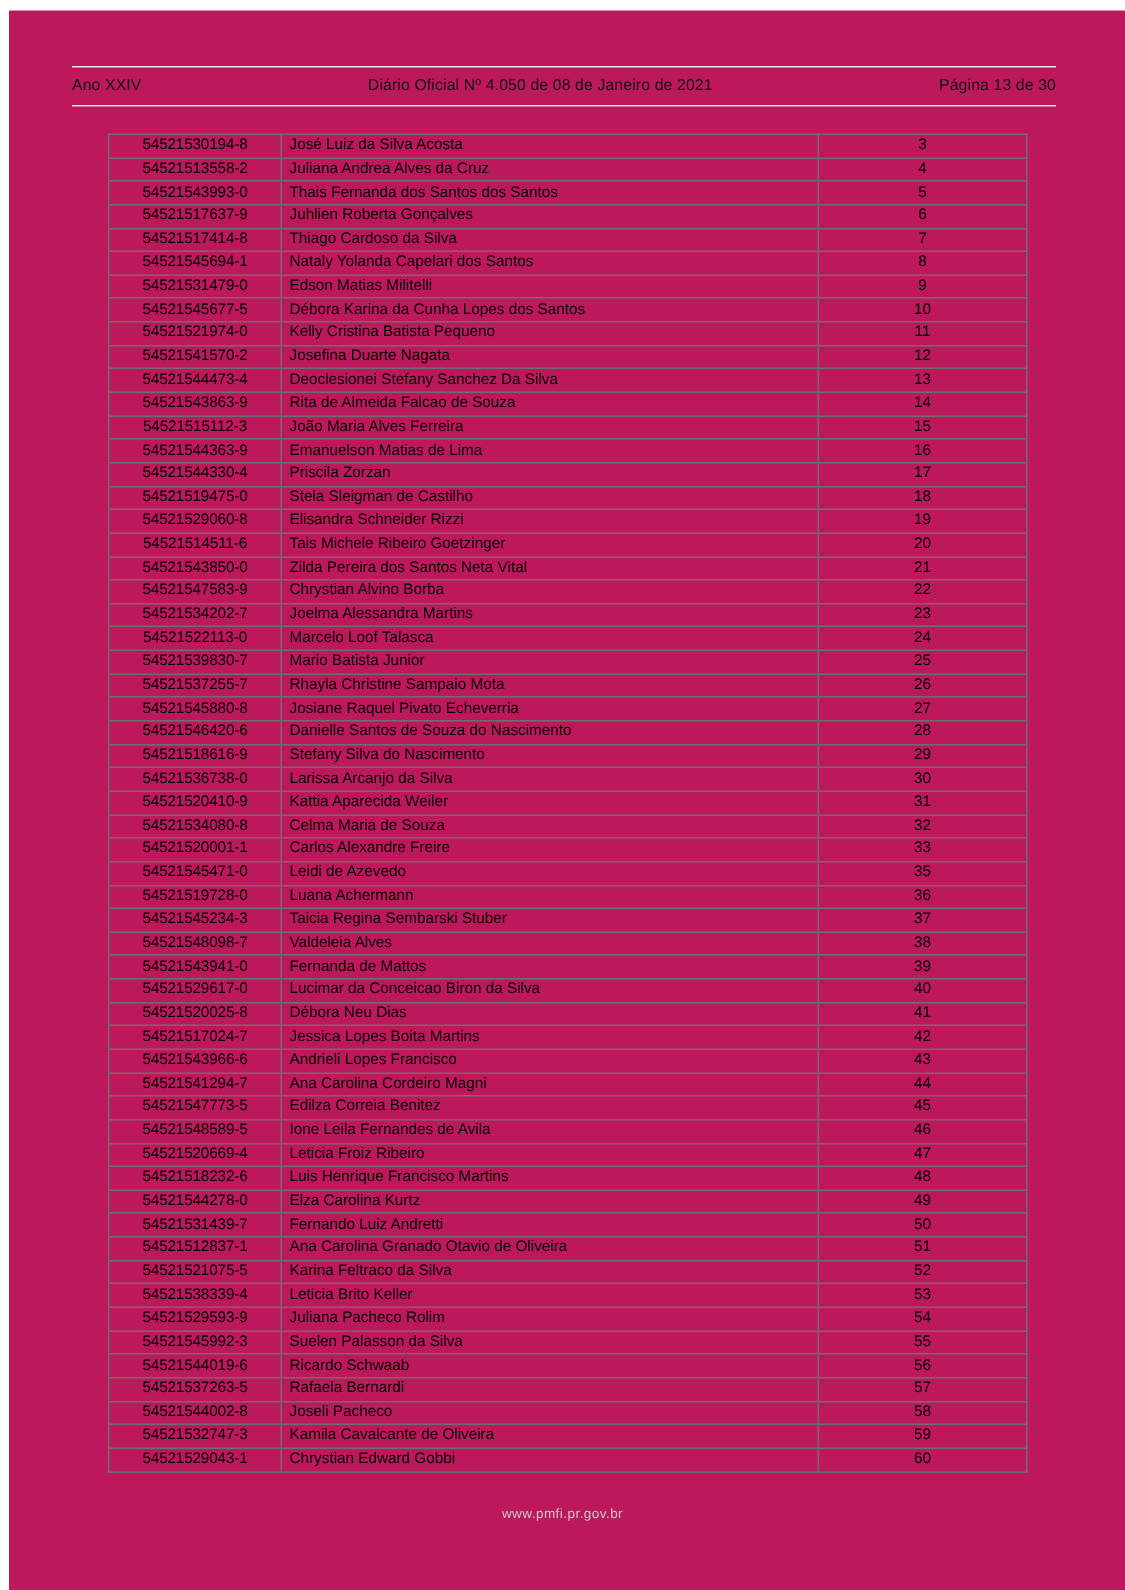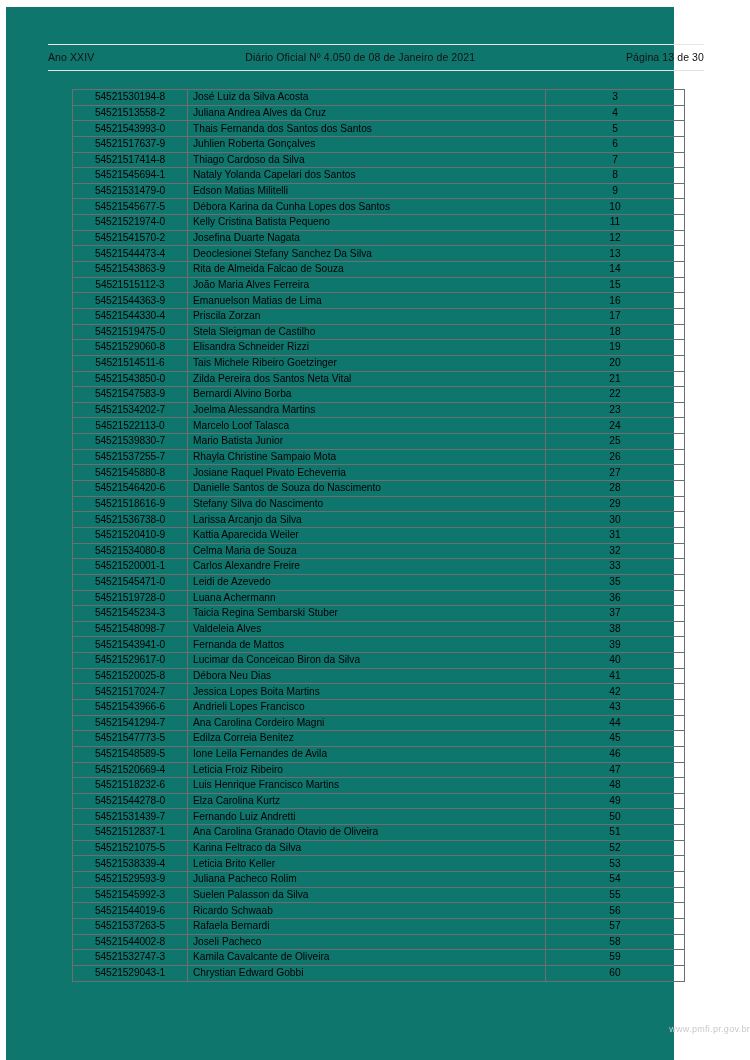--- a/index.html
+++ b/index.html
@@ -12,23 +12,23 @@
     height: 1060px;
     position: relative;
     font-family: "Liberation Sans", sans-serif;
     color: #000000;
     overflow: hidden;
   }
 
   .page {
     position: absolute;
     left: 0; top: 0;
-    width: 674px;
+    width: 750px;
     height: 1060px;
-    background: #0f766e;
+    background: #be185d;
     box-sizing: border-box;
   }
 
   
   .scan-edge-top {
     position: absolute;
     left: 0; top: 0;
     width: 750px; height: 7px;
     background: #ffffff;
     border-bottom: 0;
@@ -106,25 +106,24 @@
     text-align: center;
     padding: 0;
   }
 
   
   .doc-footer {
     position: absolute;
     left: 0;
     top: 1004px;
     width: 750px;
-    text-align: right;
+    text-align: center;
     font-size: 9px;
     color: #c9c9c9;
     letter-spacing: 0.3px;
-    margin-top: 20px;
   }
 </style>
 </head>
 <body>
 
 <div class="page">
 
   <div class="scan-edge-top"></div>
   <div class="scan-edge-left"></div>
 
@@ -232,21 +231,21 @@
           <td class="cell-name">Tais Michele Ribeiro Goetzinger</td>
           <td class="cell-num">20</td>
         </tr>
         <tr>
           <td class="cell-reg">54521543850-0</td>
           <td class="cell-name">Zilda Pereira dos Santos Neta Vital</td>
           <td class="cell-num">21</td>
         </tr>
         <tr>
           <td class="cell-reg">54521547583-9</td>
-          <td class="cell-name">Bernardi Alvino Borba</td>
+          <td class="cell-name">Chrystian Alvino Borba</td>
           <td class="cell-num">22</td>
         </tr>
         <tr>
           <td class="cell-reg">54521534202-7</td>
           <td class="cell-name">Joelma Alessandra Martins</td>
           <td class="cell-num">23</td>
         </tr>
         <tr>
           <td class="cell-reg">54521522113-0</td>
           <td class="cell-name">Marcelo Loof Talasca</td>

